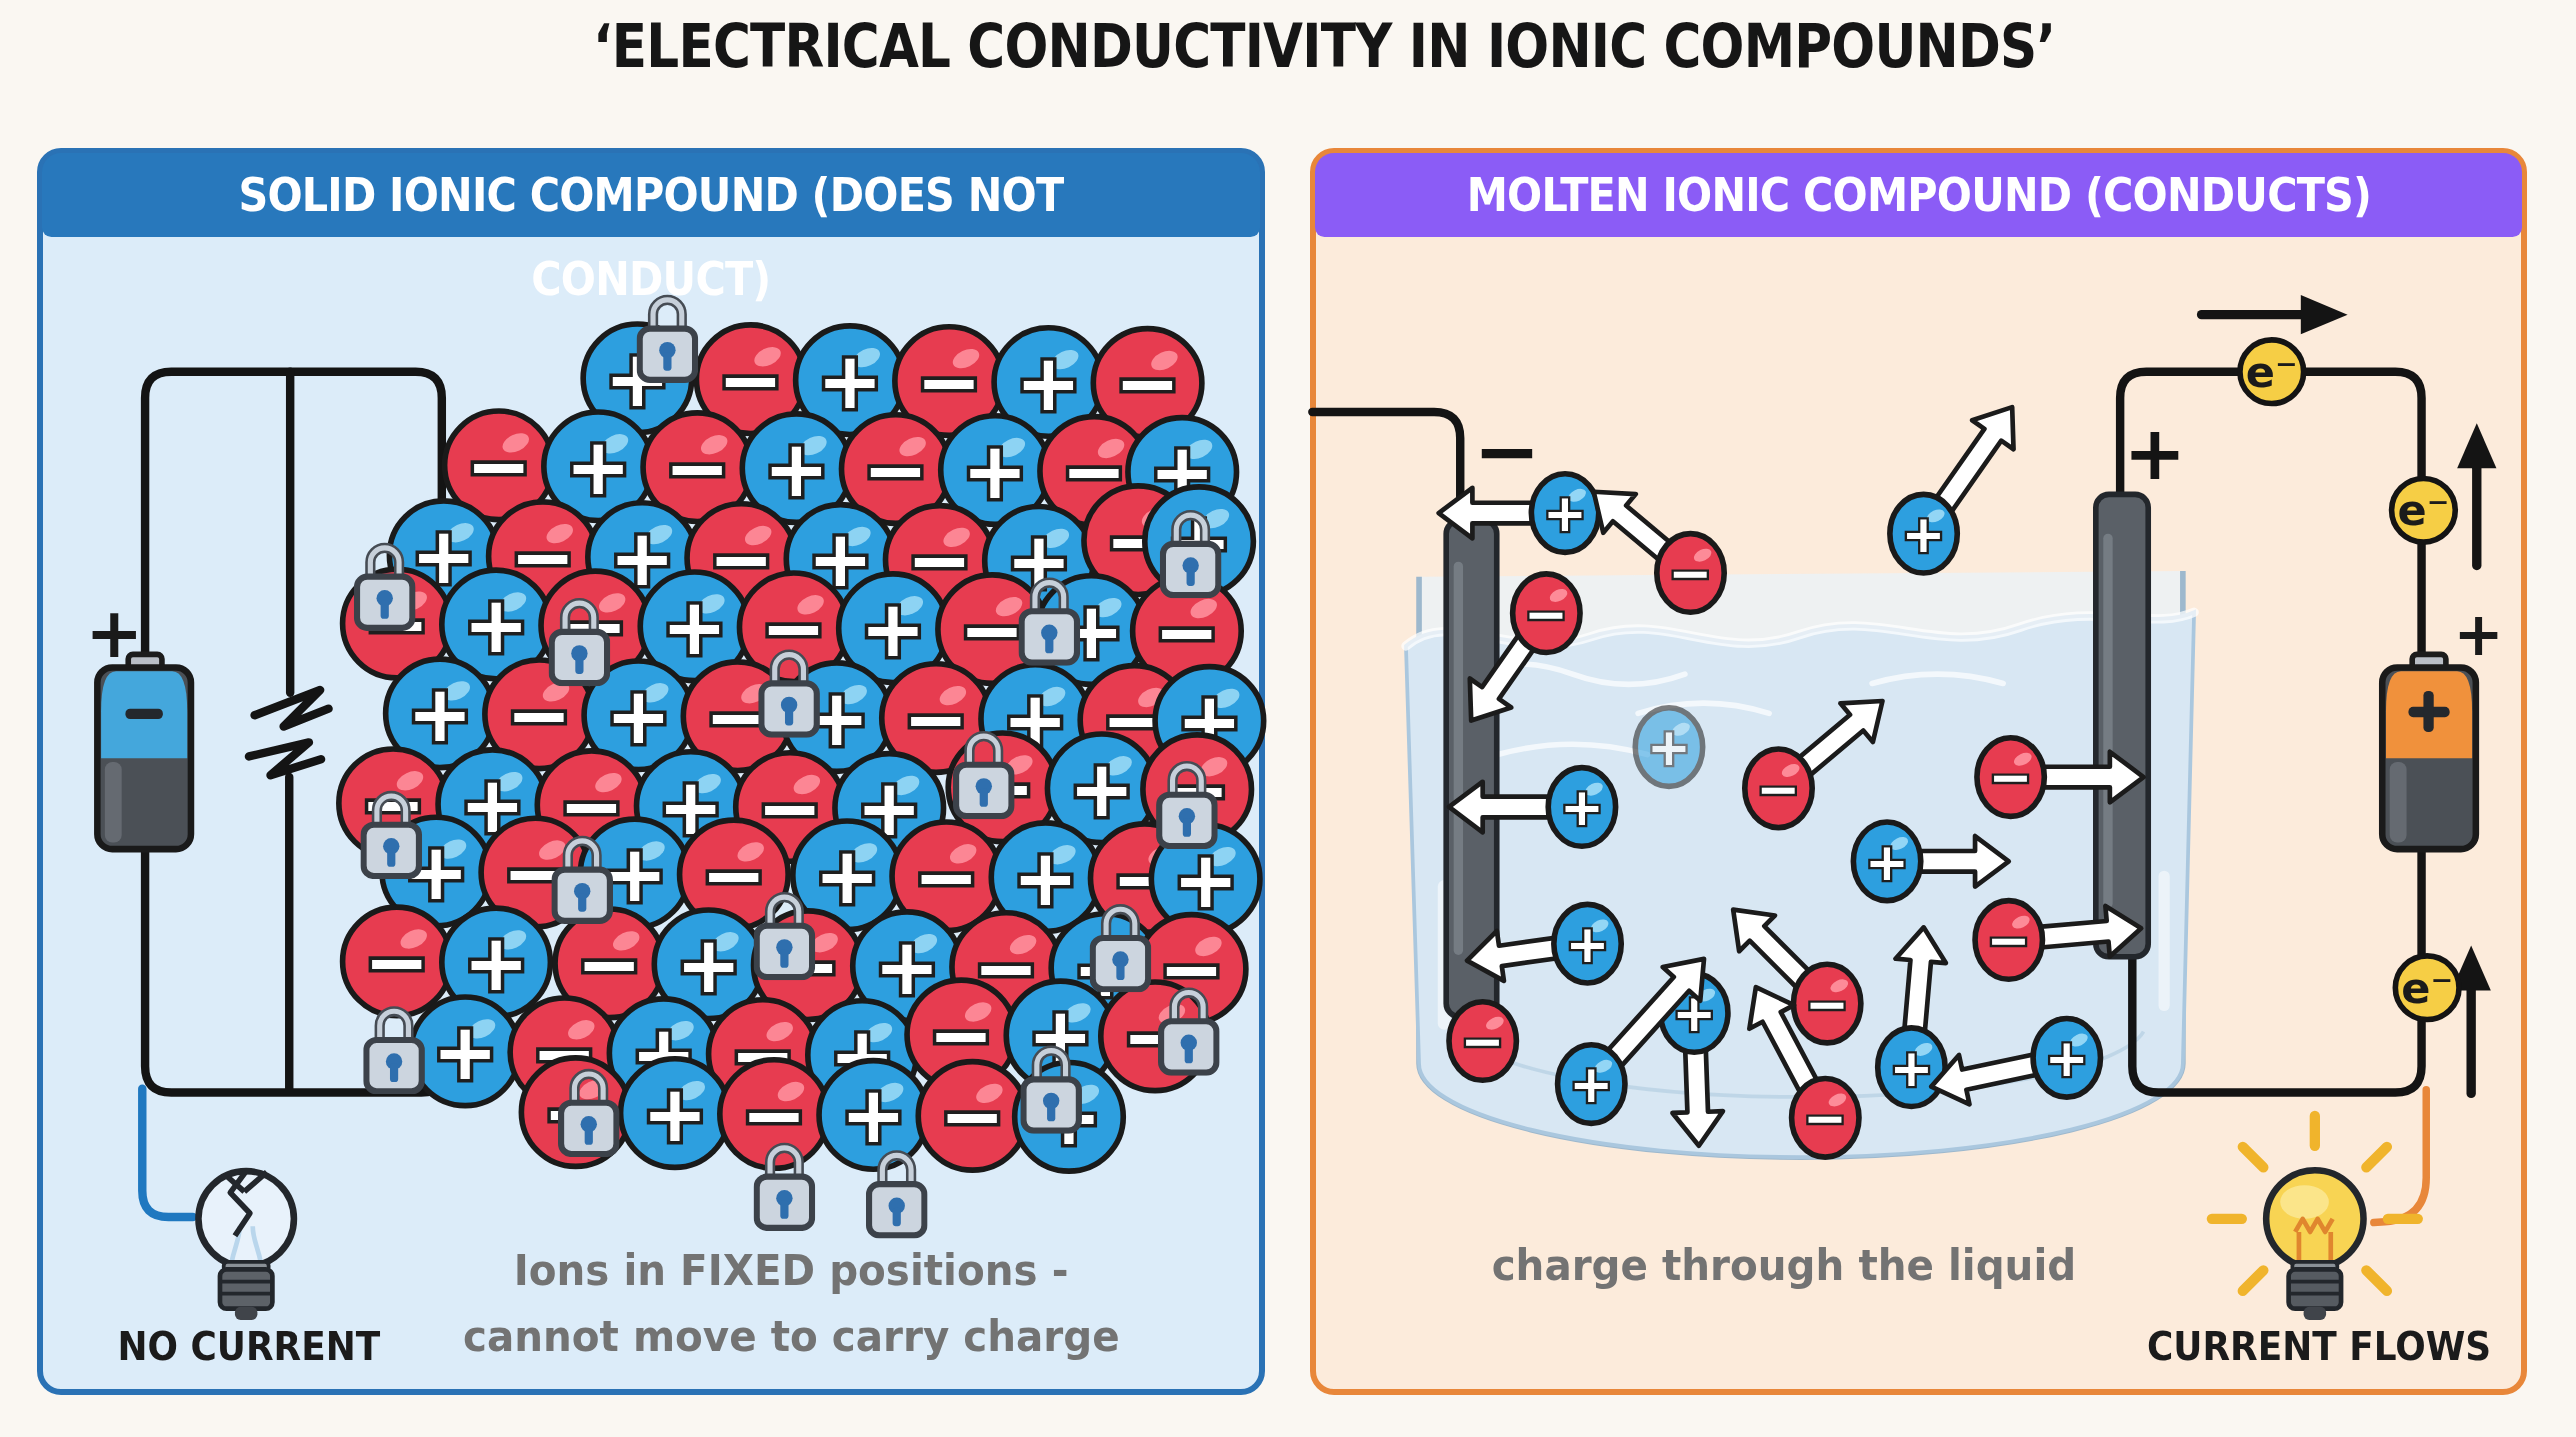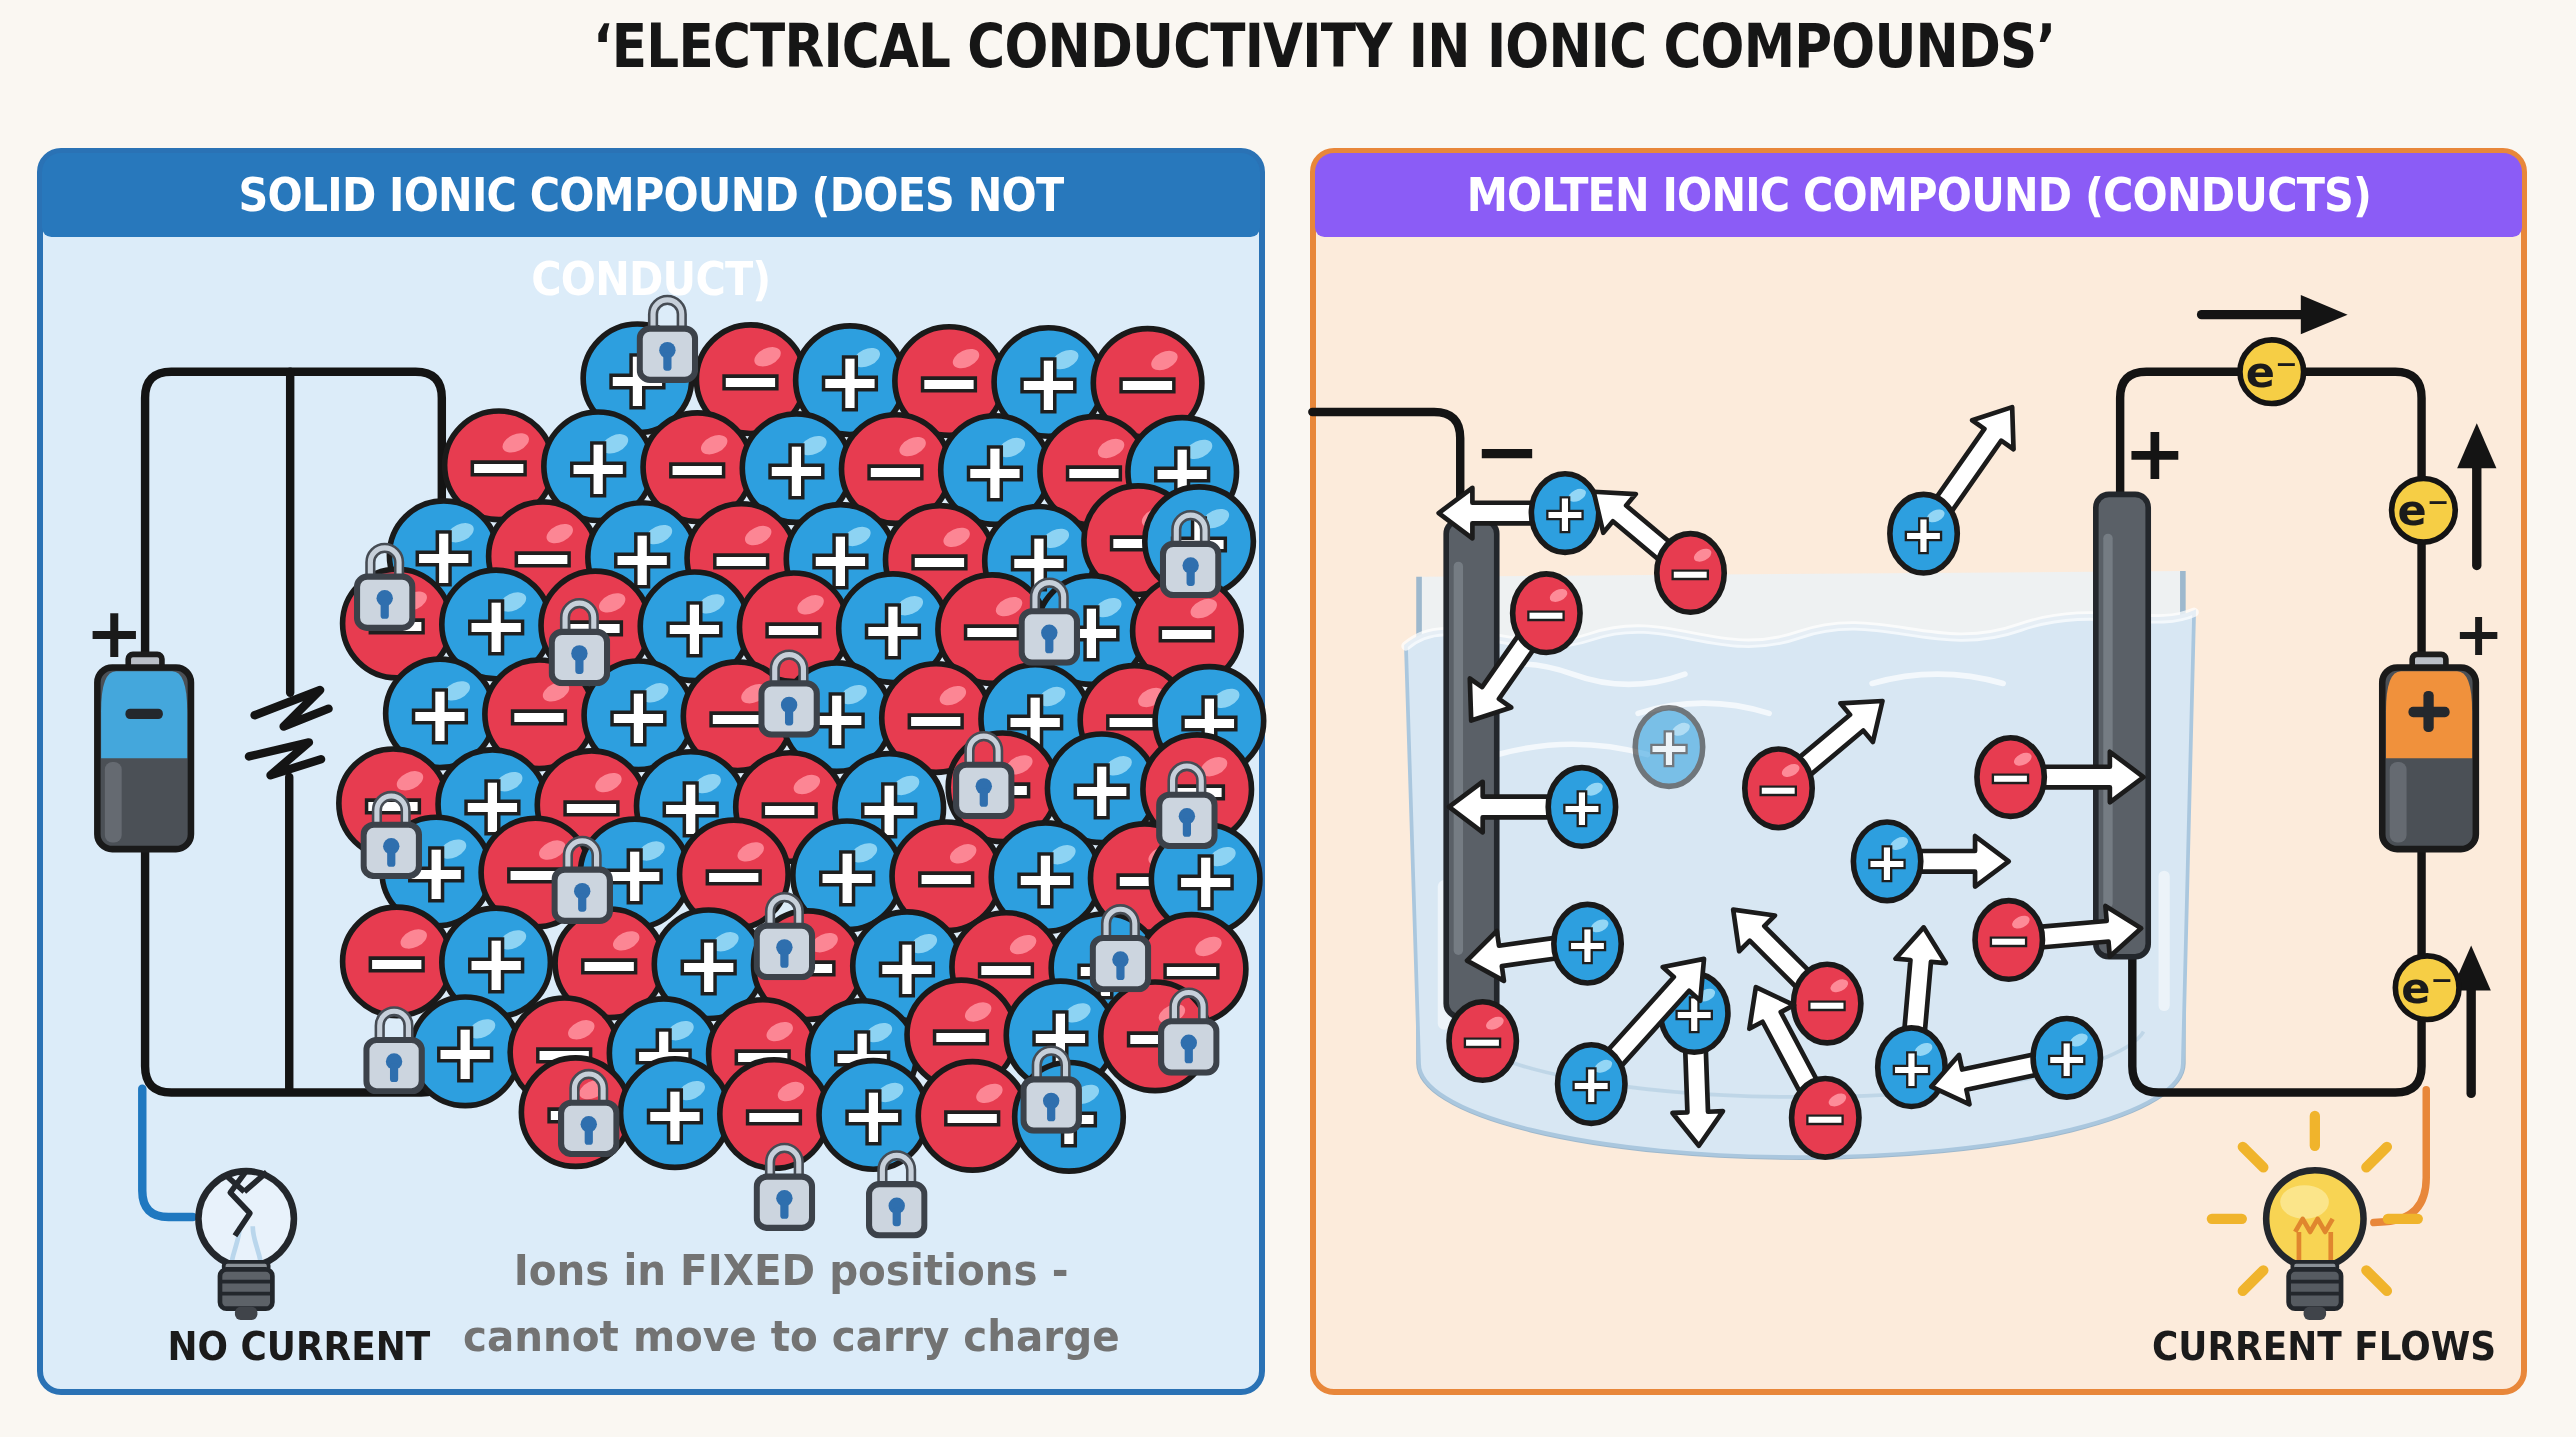--- a/index.html
+++ b/index.html
@@ -26,21 +26,21 @@
   .panel-header span{display:inline-block;transform:scaleX(.88);}
   svg#scene{position:absolute;left:0;top:0;}
   .caption{
     position:absolute;text-align:center;font-weight:bold;color:#737373;
     font-size:43px;line-height:66px;
   }
   .caption span{display:inline-block;transform:scaleX(.94);white-space:nowrap;}
   .cap-left{left:318px;top:1237px;width:947px;}
   .cap-right{left:1339px;top:1232px;width:889px;}
   .status{
-    position:absolute;text-align:right;font-weight:bold;color:#1b1b1b;
+    position:absolute;text-align:center;font-weight:bold;color:#1b1b1b;
     font-size:39px;
   }
   .status span{display:inline-block;transform:scaleX(.92);white-space:nowrap;}
   .st-left{left:56px;top:1324px;width:386px;}
   .st-right{left:2127px;top:1324px;width:384px;}
 </style>
 </head>
 <body>
 
 <div class="title"><span>‘ELECTRICAL CONDUCTIVITY IN IONIC COMPOUNDS’</span></div>
@@ -711,16 +711,17 @@
         <text x="2593" y="1071" font-size="46" font-weight="bold" text-anchor="middle" fill="#1b1b1b">e⁻</text>
       </g>
     </g>
 </svg>
 
 <div class="caption cap-left">
   <div><span>Ions in FIXED positions -</span></div>
   <div><span>cannot move to carry charge</span></div>
 </div>
 <div class="caption cap-right">
+  <div><span>charge through the liquid</span></div>
 </div>
 <div class="status st-left"><span>NO CURRENT</span></div>
 <div class="status st-right"><span>CURRENT FLOWS</span></div>
 
 
 </body></html>

